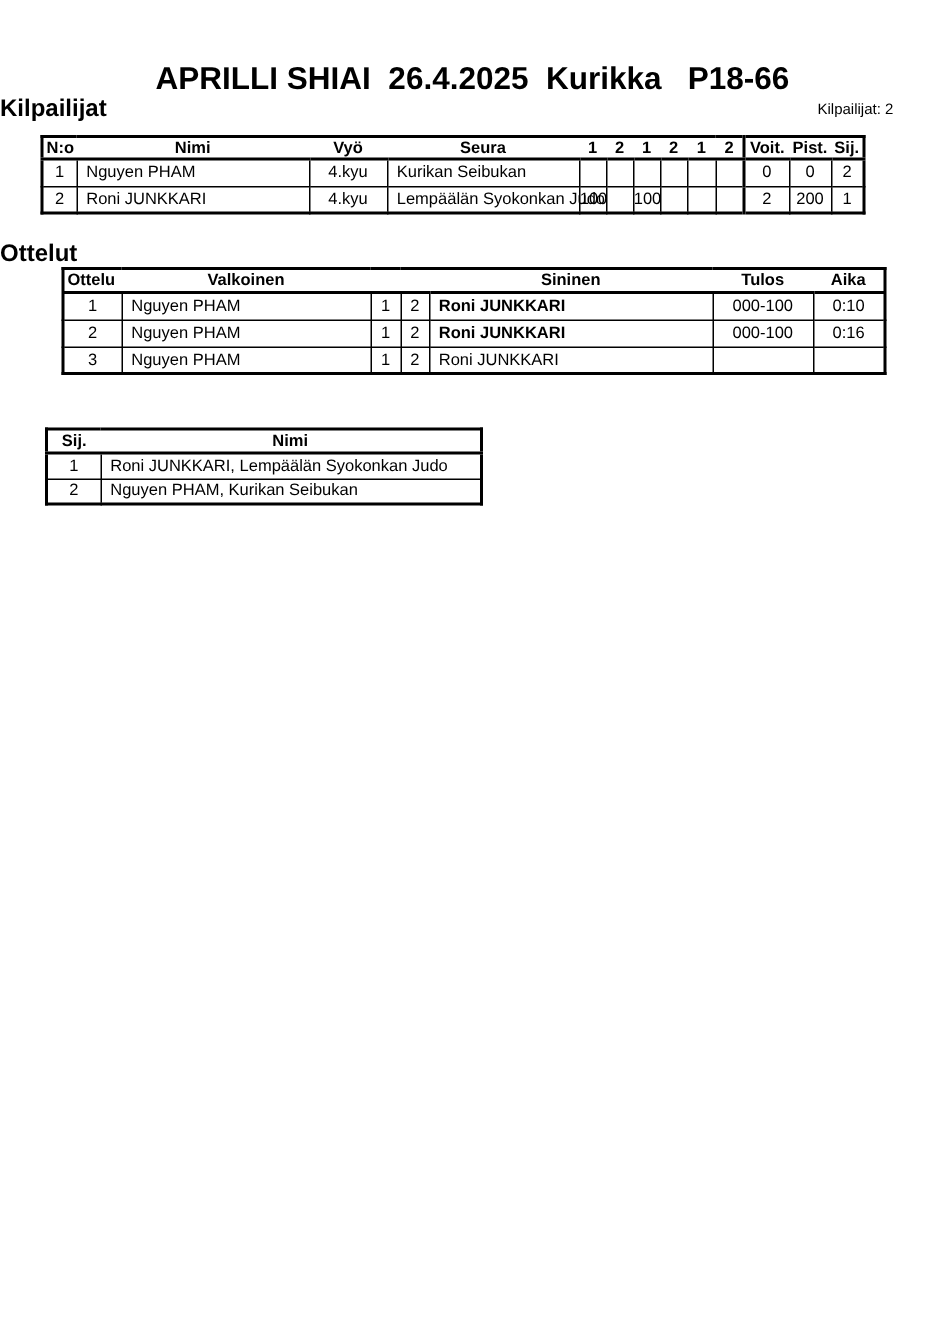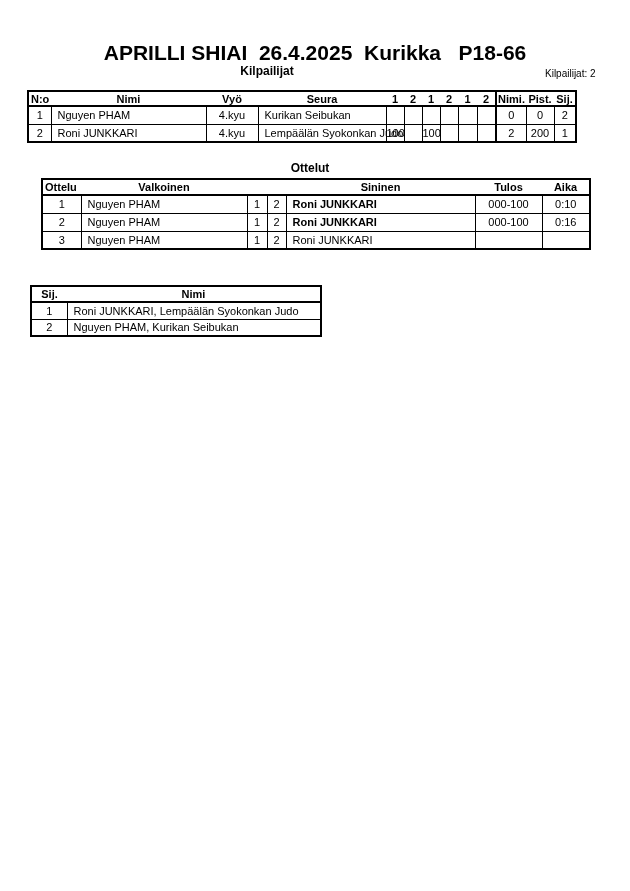--- a/index.html
+++ b/index.html
@@ -8,21 +8,21 @@
     width:630px; height:891px;
     font-family:"Liberation Sans", sans-serif;
     color:#000;
   }
   .page { position:relative; width:630px; height:891px; background:#ffffff; overflow:hidden; }
 
   .doc-title {
     position:absolute; top:41px; left:0; width:630px;
     text-align:center; font-size:21px; font-weight:bold; white-space:pre;
   }
-  .section-title { position:absolute; font-size:12px; font-weight:bold; text-align:center; }
+  .section-title { position:absolute; font-size:16px; font-weight:bold; }
   #kilpailijat-title { top:64px; left:0; width:534px; }
   #kilpailijat-count { position:absolute; top:68px; left:545px; font-size:10px; font-weight:normal; }
   #ottelut-title { top:161px; left:0; width:620px; }
   #tulokset-title { top:262px; left:30px; width:290px; }
 
   table {
     position:absolute; border-collapse:collapse; table-layout:fixed;
     border:2px solid #000; font-size:11px; background:#fff;
   }
   #competitors-table { left:27px; top:90px;  width:548px; }
@@ -79,21 +79,21 @@
       <th class="hleft">N:o</th>
       <th>Nimi</th>
       <th>Vyö</th>
       <th>Seura</th>
       <th>1</th>
       <th>2</th>
       <th>1</th>
       <th>2</th>
       <th>1</th>
       <th>2</th>
-      <th class="thickleft">Nimi.</th>
+      <th class="thickleft">Voit.</th>
       <th>Pist.</th>
       <th>Sij.</th>
     </tr>
     <tr>
       <td>1</td>
       <td class="left">Nguyen PHAM</td>
       <td>4.kyu</td>
       <td class="left">Kurikan Seibukan</td>
       <td></td>
       <td></td>

